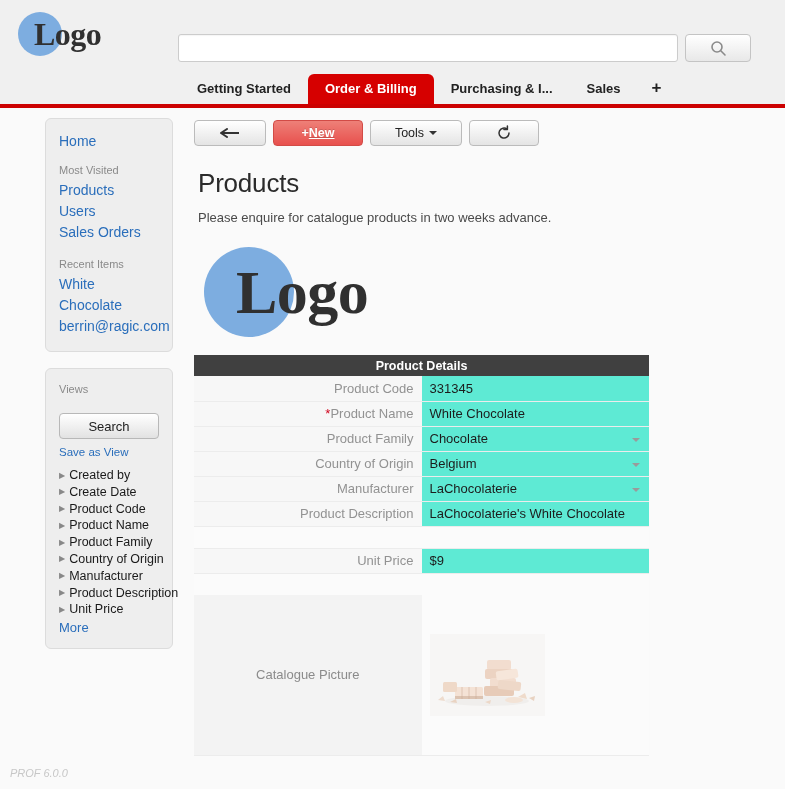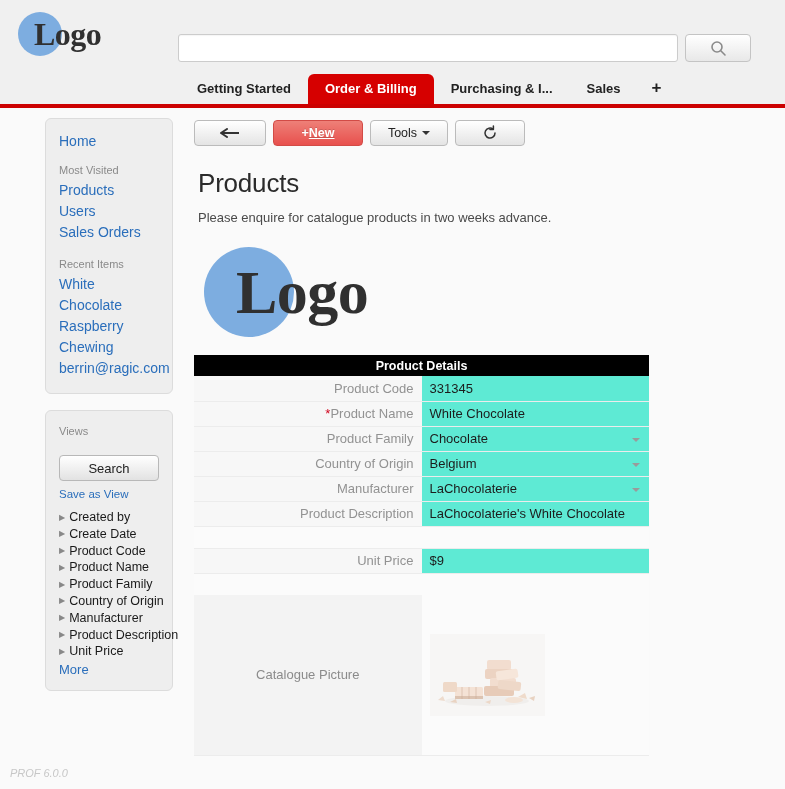--- a/index.html
+++ b/index.html
@@ -227,21 +227,21 @@
   .tbtn.back { width: 72px; }
   .tbtn.new {
     background: linear-gradient(to bottom, #ee8078 0%, #e8504d 100%);
     border: 1px solid #d24b46;
     color: #ffffff;
     font-weight: bold;
     width: 90px;
     text-shadow: 0 -1px 0 rgba(0,0,0,0.15);
   }
   .tbtn.new u { text-decoration: underline; }
-  .tbtn.tools { width: 78px; }
+  .tbtn.tools { width: 92px; }
   .tbtn.refresh { width: 70px; font-size: 15px; }
   .tbtn .caret-down {
     display: inline-block;
     margin-left: 5px;
     border-left: 4px solid transparent;
     border-right: 4px solid transparent;
     border-top: 4px solid #333;
   }
 
   #page-title {
@@ -266,21 +266,21 @@
   #main-logo .logo-text   { left: 32px; top: 14px; font-size: 62px; line-height: 66px; }
 
   
   #details {
     margin-top: 10px;
     width: 455px;
     border-collapse: collapse;
     table-layout: fixed;
   }
   #details th.sec-header {
-    background: #000000;
+    background: #404040;
     color: #ffffff;
     font-size: 12.5px;
     font-weight: bold;
     text-align: center;
     height: 21px;
     padding: 0;
   }
   #details td { padding: 0; vertical-align: middle; }
   .lbl {
     width: 152px;
@@ -376,21 +376,20 @@
     <div class="panel">
       <a class="nav-link">Home</a>
 
       <div class="nav-group-title first">Most Visited</div>
       <a class="nav-link">Products</a>
       <a class="nav-link">Users</a>
       <a class="nav-link">Sales Orders</a>
 
       <div class="nav-group-title">Recent Items</div>
       <a class="nav-link">White Chocolate</a>
-      <a class="nav-link">Raspberry Chewing</a>
       <a class="nav-link">berrin@ragic.com</a>
     </div>
 
     <div class="panel" id="views-panel">
       <div class="views-title">Views</div>
       <button id="search-view-btn">Search</button>
       <a class="save-view-link">Save as View</a>
 
       <div class="field-item"><span class="caret">▶</span><span>Created by</span></div>
       <div class="field-item"><span class="caret">▶</span><span>Create Date</span></div>

